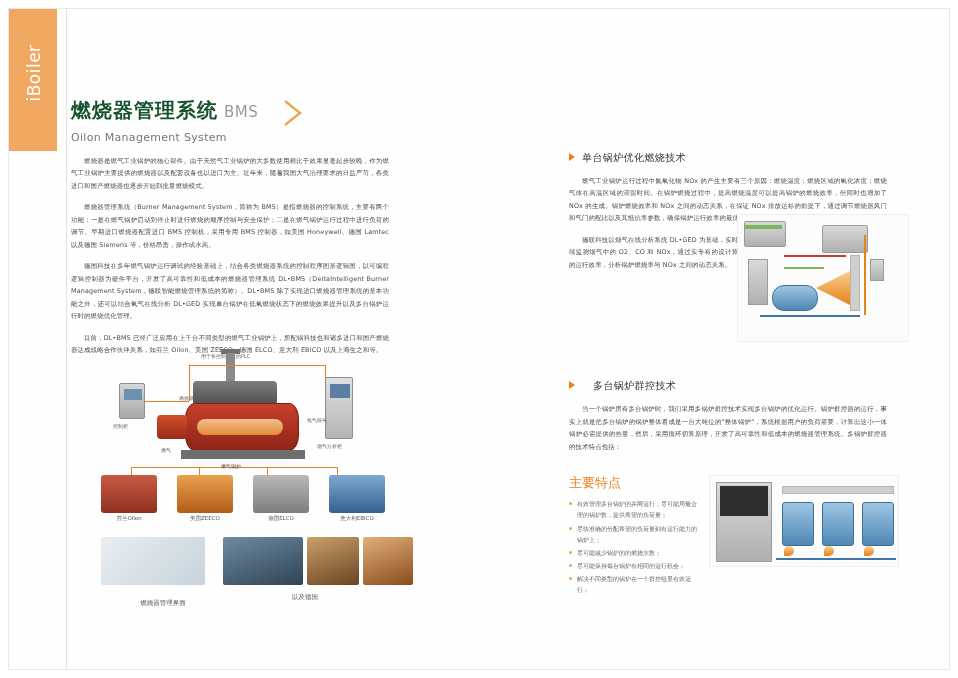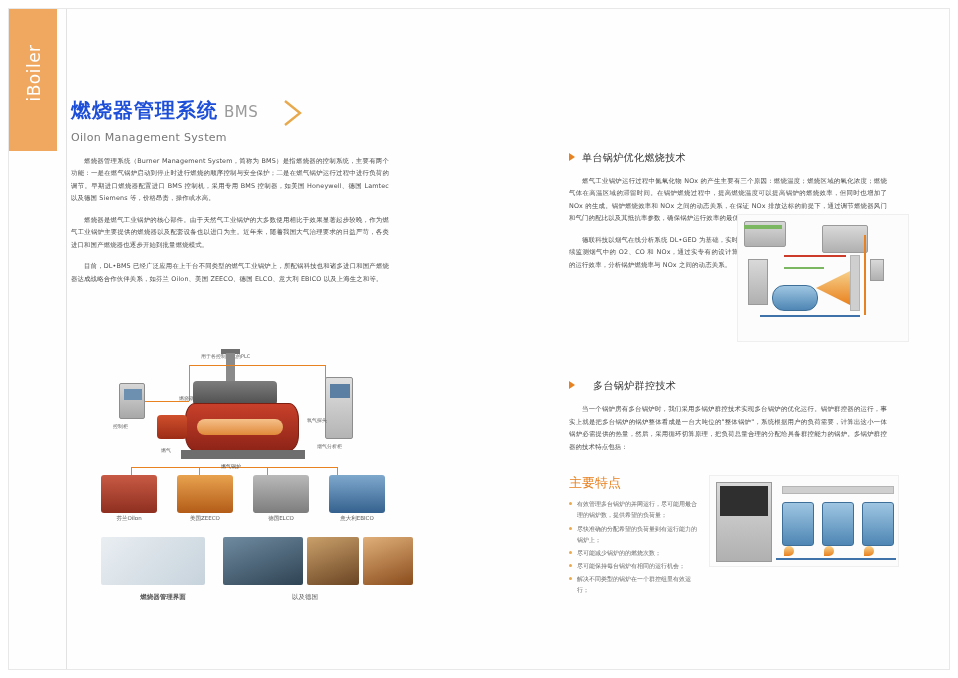--- a/index.html
+++ b/index.html
@@ -39,21 +39,21 @@
   }
   .vrule {
     position: absolute;
     left: 57px; top: 0px;
     width: 1px; height: 662px;
     background: #e2e2e2;
   }
   
   .title-block { position: absolute; left: 62px; top: 88px; width: 260px; }
   .title-cn {
-    font-size: 20px; color: #1d4ed8; font-weight: bold;
+    font-size: 20px; color: #14532d; font-weight: bold;
     letter-spacing: 1px; display: inline-block;
   }
   .title-abbr {
     font-size: 15px; color: #9a9a9a; margin-left: 6px;
     letter-spacing: 0.5px;
   }
   .title-en {
     font-size: 11px; color: #777777; margin-top: 7px;
     letter-spacing: 0.3px;
   }
@@ -218,22 +218,23 @@
     <span class="title-cn">燃烧器管理系统</span><span class="title-abbr">BMS</span>
     <div class="title-en">Oilon Management System</div>
   </div>
   <div class="chevron">
     <svg width="24" height="30" viewBox="0 0 24 30">
       <polyline points="4,3 19,15 4,27" fill="none" stroke="#e8a94e" stroke-width="2.4"></polyline>
     </svg>
   </div>
 
   <div class="left-col">
+    <div class="para">燃烧器是燃气工业锅炉的核心部件。由于天然气工业锅炉的大多数使用相比于效果显著起步较晚，作为燃气工业锅炉主要提供的燃烧器以及配套设备也以进口为主。近年来，随着我国大气治理要求的日益严苛，各类进口和国产燃烧器也逐步开始到批量燃烧模式。</div>
     <div class="para">燃烧器管理系统（Burner Management System，简称为 BMS）是指燃烧器的控制系统，主要有两个功能：一是在燃气锅炉启动到停止时进行燃烧的顺序控制与安全保护；二是在燃气锅炉运行过程中进行负荷的调节。早期进口燃烧器配置进口 BMS 控制机，采用专用 BMS 控制器，如美国 Honeywell、德国 Lamtec 以及德国 Siemens 等，价格昂贵，操作或水高。</div>
-    <div class="para">燃烧器是燃气工业锅炉的核心部件。由于天然气工业锅炉的大多数使用相比于效果显著起步较晚，作为燃气工业锅炉主要提供的燃烧器以及配套设备也以进口为主。近年来，随着我国大气治理要求的日益严苛，各类进口和国产燃烧器也逐步开始到批量燃烧模式。</div>
+    <div class="para">德国科技在多年燃气锅炉运行调试的经验基础上，结合各类燃烧器系统的控制程序图形逻辑图，以可编程逻辑控制器为硬件平台，开发了高可靠性和低成本的燃烧器管理系统 DL•BMS（DeltaIntelligent Burner Management System，德联智能燃烧管理系统的简称）。DL•BMS 除了实现进口燃烧器管理系统的基本功能之外，还可以结合氧气在线分析 DL•GED 实现单台锅炉在低氧燃烧状态下的燃烧效果提升以及多台锅炉运行时的燃烧优化管理。</div>
     <div class="para">目前，DL•BMS 已经广泛应用在上千台不同类型的燃气工业锅炉上，所配锅科技也和诸多进口和国产燃烧器达成战略合作伙伴关系，如芬兰 Oilon、美国 ZEECO、德国 ELCO、意大利 EBICO 以及上海生之和等。</div>
   </div>
 
   <div class="diagram-area">
 
     <div class="tiny-label" style="left:130px; top:6px;">用于各控制单元的PLC</div>
 
     <div class="stack-cap"></div>
     <div class="stack"></div>
     <div class="boiler-top"></div>
@@ -276,32 +277,32 @@
     </div>
 
     <div class="photo-row">
       <div class="photo" style="left:6px; width:104px; background:linear-gradient(135deg,#e9eef2,#c7d3dc);"></div>
       <div class="photo" style="left:128px; width:80px; background:linear-gradient(160deg,#6f8aa0,#2f4454);"></div>
       <div class="photo" style="left:212px; width:52px; background:linear-gradient(160deg,#caa06a,#6a4423);"></div>
       <div class="photo" style="left:268px; width:50px; background:linear-gradient(160deg,#e0b07a,#8a4c1c);"></div>
     </div>
 
     <div class="cap-row">
-      <div class="diag-caption" style="left:18px; top:0px; width:100px;font-weight:bold;">燃烧器管理界面</div>
+      <div class="diag-caption" style="left:18px; top:6px; width:100px;">燃烧器管理界面</div>
       <div class="diag-caption" style="left:160px; top:0px; width:100px;">以及德国</div>
     </div>
   </div>
 
   <div class="right-col">
     <div class="sec-head">单台锅炉优化燃烧技术</div>
     <div class="para" style="width:318px;">燃气工业锅炉运行过程中氮氧化物 NOx 的产生主要有三个原因：燃烧温度；燃烧区域的氧化浓度；燃烧气体在高温区域的滞留时间。在锅炉燃烧过程中，提高燃烧温度可以提高锅炉的燃烧效率，但同时也增加了 NOx 的生成。锅炉燃烧效率和 NOx 之间的动态关系，在保证 NOx 排放达标的前提下，通过调节燃烧器风门和气门的配比以及其抵抗率参数，确保锅炉运行效率的最优化。</div>
     <div class="para" style="width:176px;">德联科技以烟气在线分析系统 DL•GED 为基础，实时连续监测烟气中的 O2、CO 和 NOx，通过实专有的设计算法的运行效率，分析锅炉燃烧率与 NOx 之间的动态关系。</div>
 
     <div class="sec-head sec2" style="margin-top:108px;">多台锅炉群控技术</div>
-    <div class="para" style="width:318px;">当一个锅炉房有多台锅炉时，我们采用多锅炉群控技术实现多台锅炉的优化运行。锅炉群控器的运行，事实上就是把多台锅炉的锅炉整体看成是一台大吨位的"整体锅炉"，系统根据用户的负荷需要，计算出这小一体锅炉必需提供的热量，然后，采用循环切算原理，把负荷总量合理的分配给具备群控能力的锅炉。多锅炉群控器的技术特点包括：</div>
+    <div class="para" style="width:318px;">当一个锅炉房有多台锅炉时，我们采用多锅炉群控技术实现多台锅炉的优化运行。锅炉群控器的运行，事实上就是把多台锅炉的锅炉整体看成是一台大吨位的"整体锅炉"，系统根据用户的负荷需要，计算出这小一体锅炉必需提供的热量，然后，采用循环切算原理，开发了高可靠性和低成本的燃烧器管理系统。多锅炉群控器的技术特点包括：</div>
 
     <div class="sub-head">主要特点</div>
     <ul class="bullet-list">
       <li>有效管理多台锅炉的并网运行，尽可能用最合理的锅炉数，提供希望的负荷量；</li>
       <li>尽快准确的分配希望的负荷量到有运行能力的锅炉上；</li>
       <li>尽可能减少锅炉的的燃烧次数；</li>
       <li>尽可能保持每台锅炉有相同的运行机会；</li>
       <li>解决不同类型的锅炉在一个群控组里有效运行；</li>
     </ul>
   </div>

